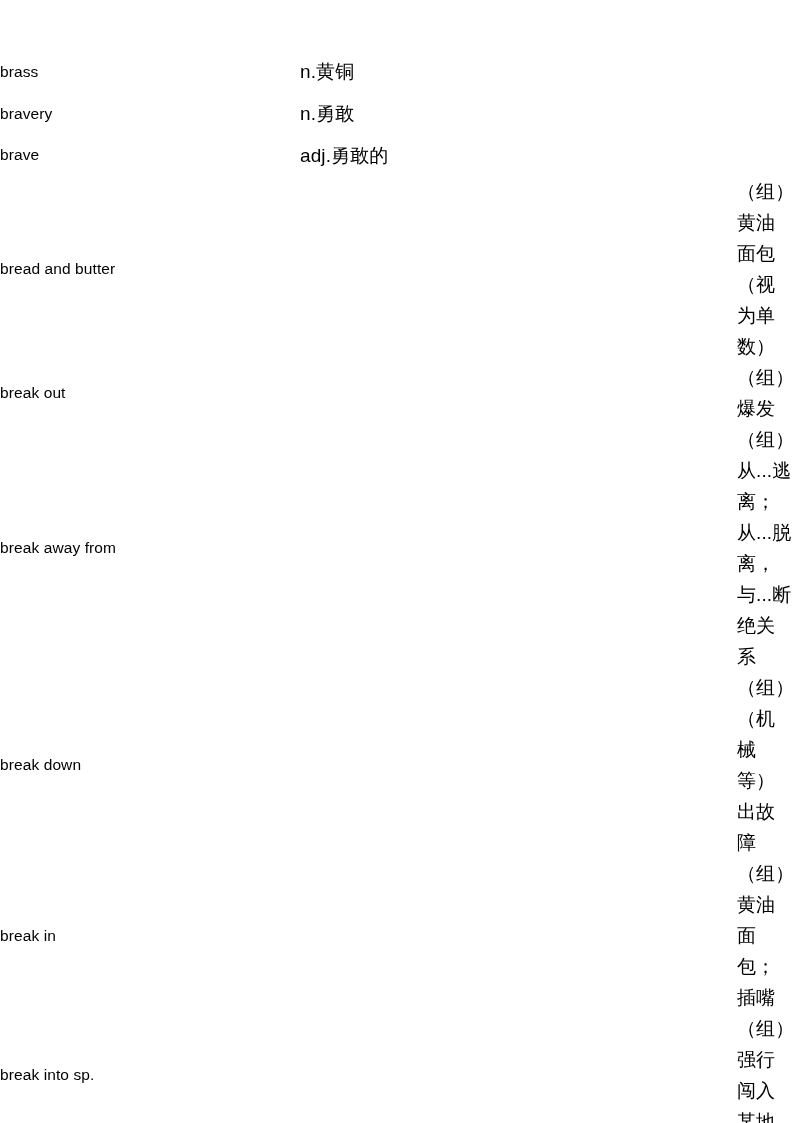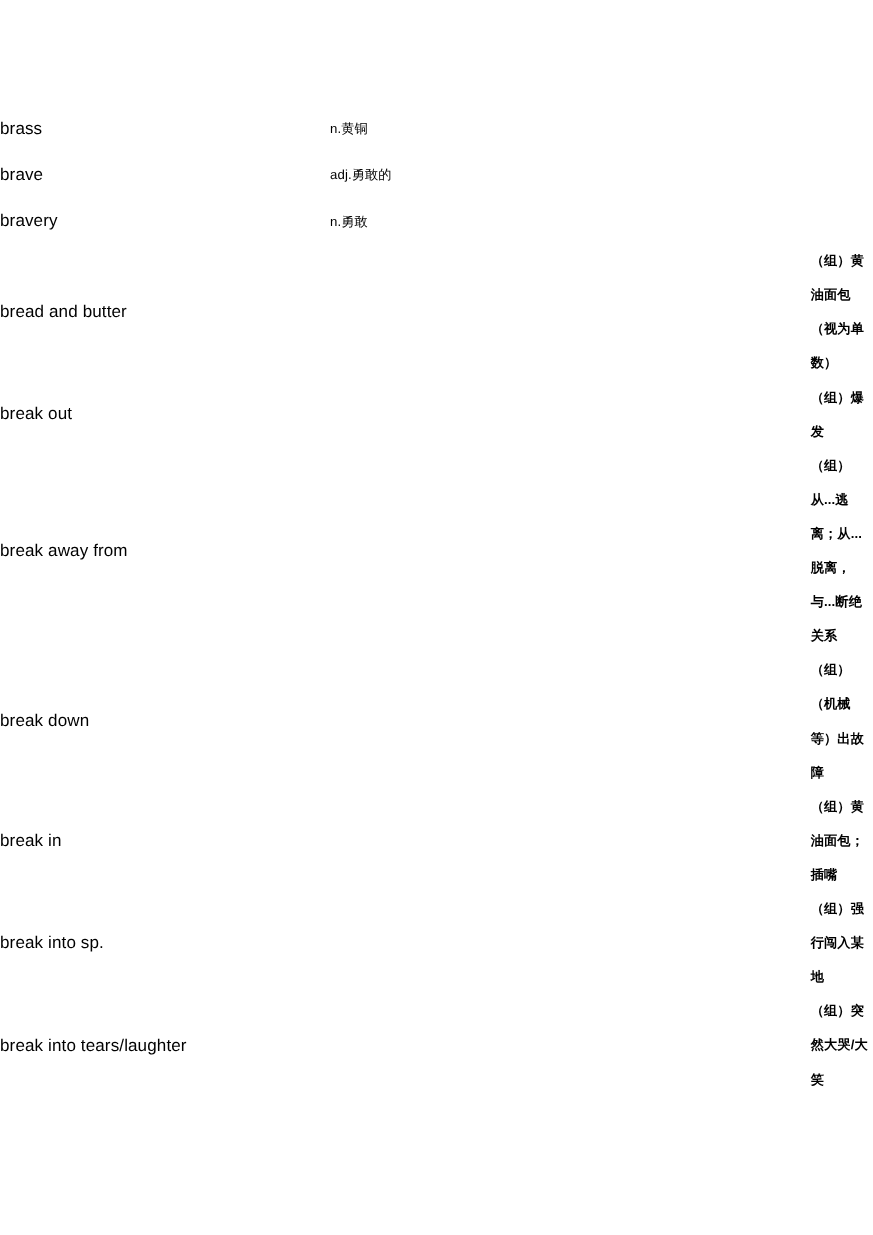--- a/index.html
+++ b/index.html
@@ -15,21 +15,21 @@
     position: relative;
     overflow: hidden;
   }
 
   #vocab-page {
     position: absolute;
     left: 0;
     top: 0;
     width: 794px;
     height: 1095px;
-    padding-top: 97px;
+    padding-top: 51px;
     box-sizing: border-box;
   }
 
   .vocab-table {
     width: 794px;
     border-collapse: collapse;
     table-layout: fixed;
   }
 
   .vocab-table col.c-term  { width: 300px; }
@@ -47,54 +47,53 @@
 
   .term {
     font-size: 15.5px;
     line-height: 20px;
     padding-left: 127px;
     white-space: nowrap;
     letter-spacing: 0.1px;
   }
 
   .def {
-    font-size: 12px;
+    font-size: 19px;
     line-height: 31px;
     padding-left: 428px;
     padding-right: 10px;
     letter-spacing: 0.1px;
   }
 
   
   .def.indent {
     padding-left: 437px;
-    font-weight: bold;
   }
 </style>
 </head>
 <body>
 
 <div id="vocab-page">
   <table class="vocab-table">
     <colgroup>
       <col class="c-term">
       <col class="c-def">
     </colgroup>
     <tbody id="vocab-body">
         <tr class="vocab-row single">
           <td class="term">brass</td>
           <td class="def">n.黄铜</td>
         </tr>
         <tr class="vocab-row single">
+          <td class="term">bravery</td>
+          <td class="def">n.勇敢</td>
+        </tr>
+        <tr class="vocab-row single">
           <td class="term">brave</td>
           <td class="def">adj.勇敢的</td>
-        </tr>
-        <tr class="vocab-row single">
-          <td class="term">bravery</td>
-          <td class="def">n.勇敢</td>
         </tr>
         <tr class="vocab-row single">
           <td class="term">bread and butter</td>
           <td class="def indent">（组）黄油面包（视为单数）</td>
         </tr>
         <tr class="vocab-row single">
           <td class="term">break out</td>
           <td class="def indent">（组）爆发</td>
         </tr>
         <tr class="vocab-row wrapped">

